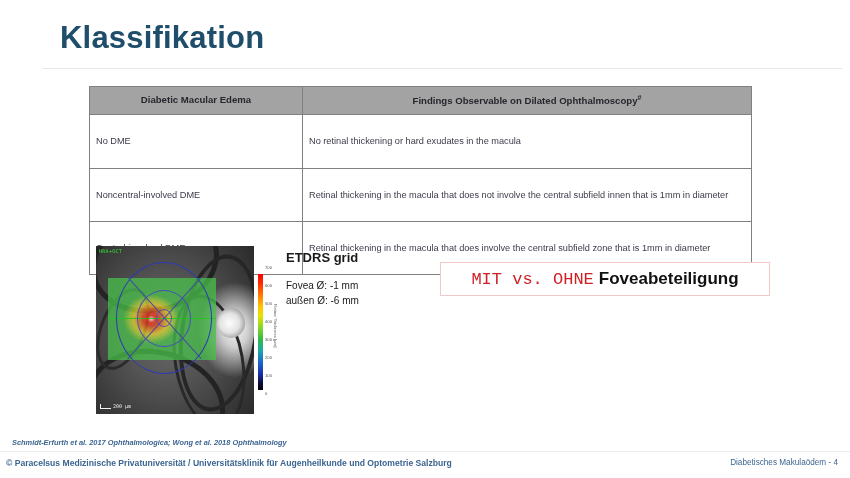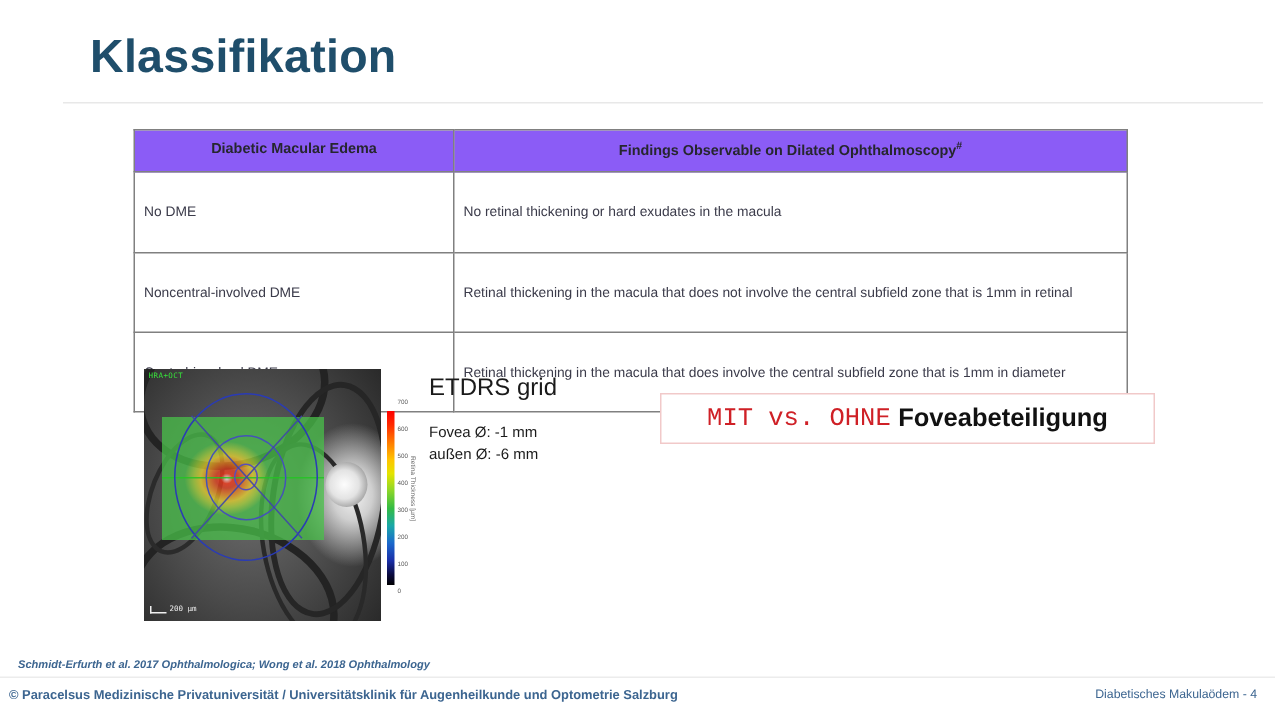--- a/index.html
+++ b/index.html
@@ -51,21 +51,21 @@
   .dme-table td {
     border: 1px solid #808080;
     font-size: 9.2px;
     color: #3b3b4a;
     vertical-align: top;
     padding: 20px 6px;
     line-height: 1.35;
     font-weight: 400;
   }
   .dme-table thead th {
-    background: #8b5cf6;
+    background: #a3a3a3;
     text-align: center;
     font-weight: 700;
     font-size: 9.6px;
     color: #26262e;
     vertical-align: middle;
     padding: 6px 6px;
     line-height: 1.35;
   }
   .col-left { width: 200px; }
   .dme-table td.cell-cat {
@@ -233,22 +233,22 @@
   }
 
   
   .etdrs-legend {
     position: absolute;
     left: 286px;
     top: 250px;
     width: 130px;
   }
   .etdrs-legend .lg-title {
-    font-size: 16px;
-    font-weight: 400;
+    font-size: 13px;
+    font-weight: 700;
     color: #1a1a1a;
     margin-bottom: 14px;
   }
   .etdrs-legend .lg-line {
     font-size: 10px;
     color: #1a1a1a;
     line-height: 1.45;
     white-space: nowrap;
   }
 
@@ -330,21 +330,21 @@
       </th>
     </tr>
   </thead>
   <tbody>
     <tr>
       <td class="cell-cat">No DME</td>
       <td>No retinal thickening or hard exudates in the macula</td>
     </tr>
     <tr>
       <td class="cell-cat">Noncentral-involved DME</td>
-      <td>Retinal thickening in the macula that does not involve the central subfield zone that is 1mm in retinal</td>
+      <td>Retinal thickening in the macula that does not involve the central subfield innen that is 1mm in diameter</td>
     </tr>
     <tr>
       <td class="cell-cat">Central-involved DME</td>
       <td>Retinal thickening in the macula that does involve the central subfield zone that is 1mm in diameter</td>
     </tr>
   </tbody>
 </table>
 
 <div class="oct-figure">
   <div class="fundus"></div>

